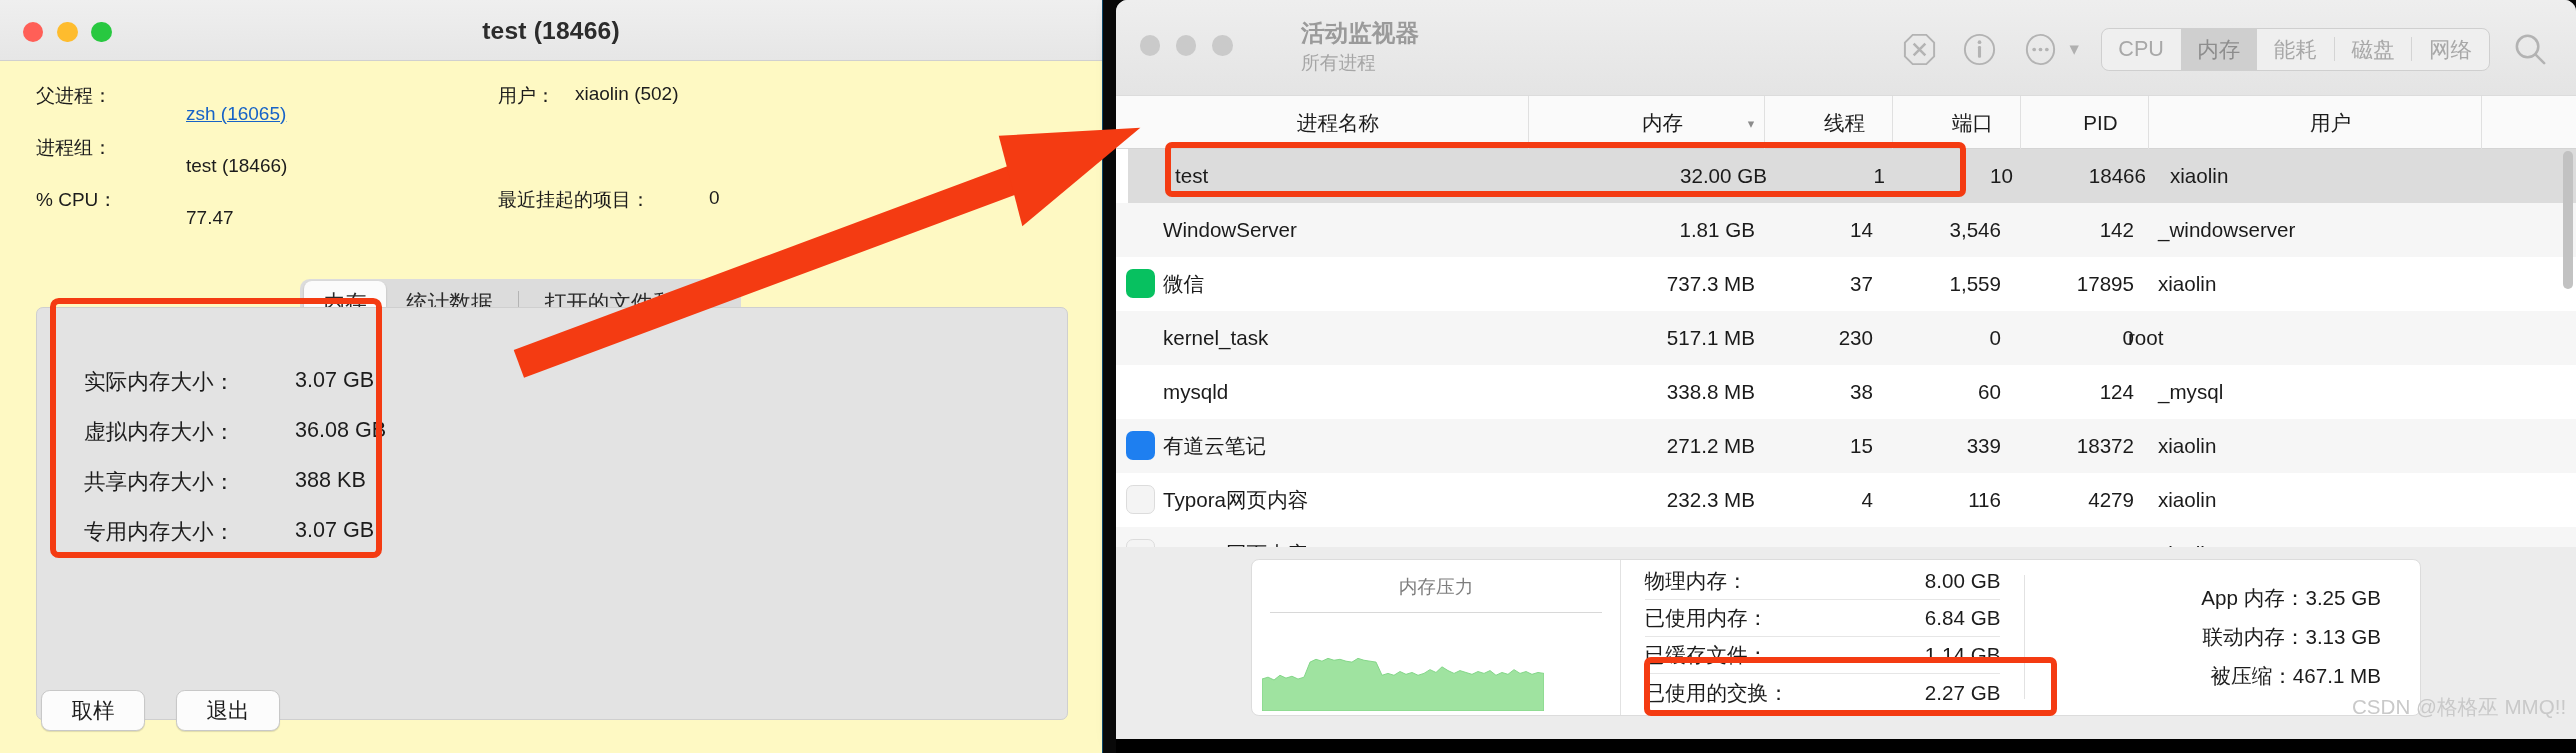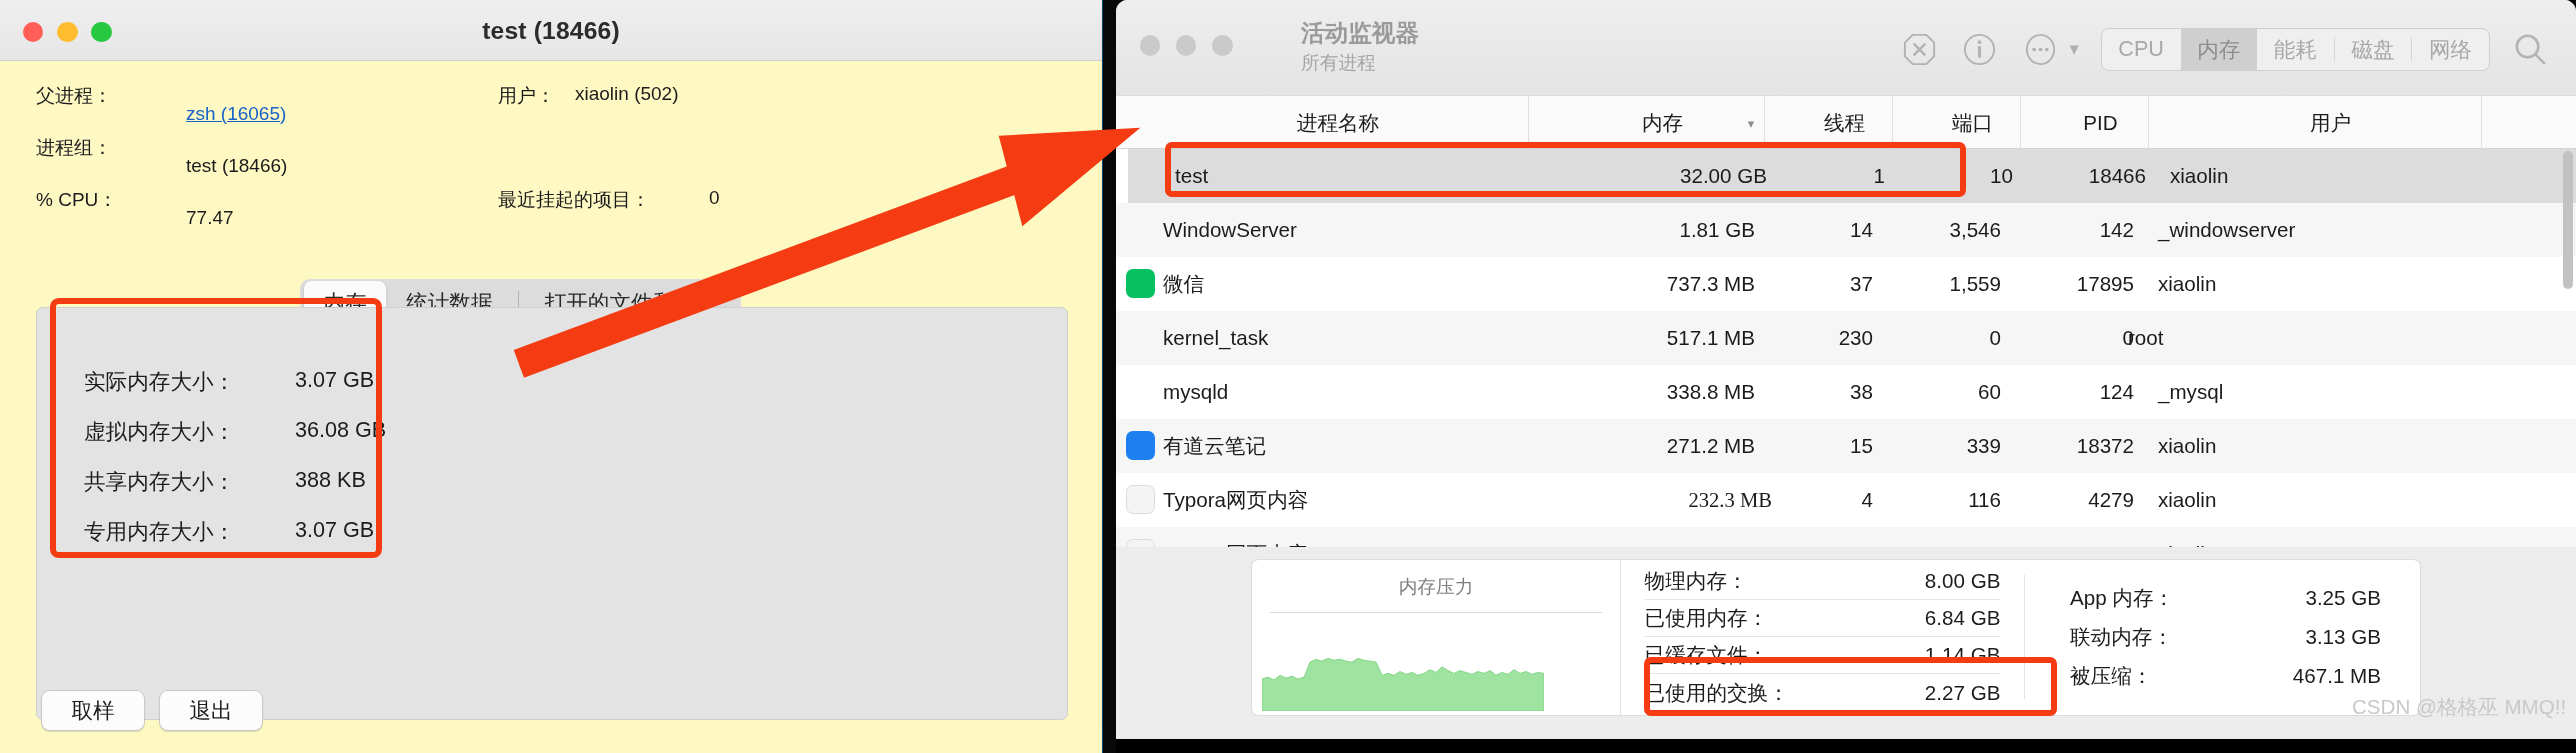--- a/index.html
+++ b/index.html
@@ -68,21 +68,21 @@
   .mem-row { height: 50px; position: relative; }
   .mem-lab { position: absolute; left: 0; top: 0; font-size: 21.6px; color: #1c1c1c; white-space: nowrap; }
   .mem-val { position: absolute; left: 211px; top: 0; font-size: 21.6px; color: #1c1c1c; white-space: nowrap; }
 
   
   #hl-mem {
     position: absolute; left: 50px; top: 237px; width: 332px; height: 260px;
     border: 6.9px solid #f43b12; border-radius: 8.8px; pointer-events: none;
   }
 
-  #left-buttons { position: absolute; left: 41px; bottom: 21.6px; display: flex; gap: 14px; }
+  #left-buttons { position: absolute; left: 41px; bottom: 21.6px; display: flex; gap: 31px; }
   .btn {
     min-width: 104px; height: 41px; background: #fcfcfc; border: 1px solid #c8c8c8;
     border-radius: 8.8px; font-size: 21.6px; color: #1c1c1c;
     display: flex; align-items: center; justify-content: center;
     box-shadow: 0 1px 1px rgba(0,0,0,.12);
   }
 
   
   #right-window {
     position: absolute; left: 1116px; top: 0; width: 1460px; height: 739px;
@@ -158,21 +158,21 @@
   #mp-chart { position: absolute; left: 9.8px; right: 2px; bottom: 3.9px; height: 94px; }
 
   #mp-stats { width: 403px; padding: 0 23.6px; display: flex; flex-direction: column; justify-content: center; }
   .mp-row {
     display: flex; justify-content: space-between; align-items: center;
     height: 37px; font-size: 20.6px; color: #1c1c1c; border-bottom: 1px solid #e6e6e6;
   }
   .mp-row:last-child { border-bottom: none; }
 
   #mp-divider { width: 1px; background: #e2e2e2; margin: 15.7px 0; position: relative; }
-  #mp-stats2 { flex: 1; padding: 0 39px 0 45px; display: flex; flex-direction: column; justify-content: center; }
+  #mp-stats2 { flex: 1; padding: 0 39px 0 45px; display: flex; flex-direction: column; justify-content: center; align-items: flex-end; }
   .mp-row2 {
     display: flex; justify-content: space-between; align-items: center;
     height: 39px; font-size: 20.6px; color: #1c1c1c;
   }
 
   
   #hl-row {
     position: absolute; left: 1165px; top: 142px; width: 801px; height: 55px;
     border: 6.9px solid #f43b12; border-radius: 6.9px; pointer-events: none;
   }
@@ -398,21 +398,21 @@
         <span class="cell num" style="left:374px; width:265px;">271.2 MB</span>
         <span class="cell num" style="left:639px; width:118px;">15</span>
         <span class="cell num" style="left:767px; width:118px;">339</span>
         <span class="cell num" style="left:885px; width:133px;">18372</span>
         <span class="cell" style="left:1042px;width:315px;">xiaolin</span>
       </div>
 
       <div class="trow">
         <span class="app-icon" style="left:9.8px; background:#f4f4f4; border:1px solid #dcdcdc;"></span>
         <span class="cell" style="left:47px;  width:324px;">Typora网页内容</span>
-        <span class="cell num" style="left:391px; width:265px;font-family:Liberation Serif, serif;">232.3 MB</span>
+        <span class="cell num" style="left:374px; width:265px;">232.3 MB</span>
         <span class="cell num" style="left:639px; width:118px;">4</span>
         <span class="cell num" style="left:767px; width:118px;">116</span>
         <span class="cell num" style="left:885px; width:133px;">4279</span>
         <span class="cell" style="left:1042px;width:315px;">xiaolin</span>
       </div>
 
       <div class="trow alt" style="overflow:hidden;height:27.5px;">
         <span class="app-icon" style="left:9.8px; background:#f4f4f4; border:1px solid #dcdcdc;"></span>
         <span class="cell" style="left:47px;  width:324px;">Typora网页内容</span>
         <span class="cell num" style="left:374px; width:265px;">205.6 MB</span>

